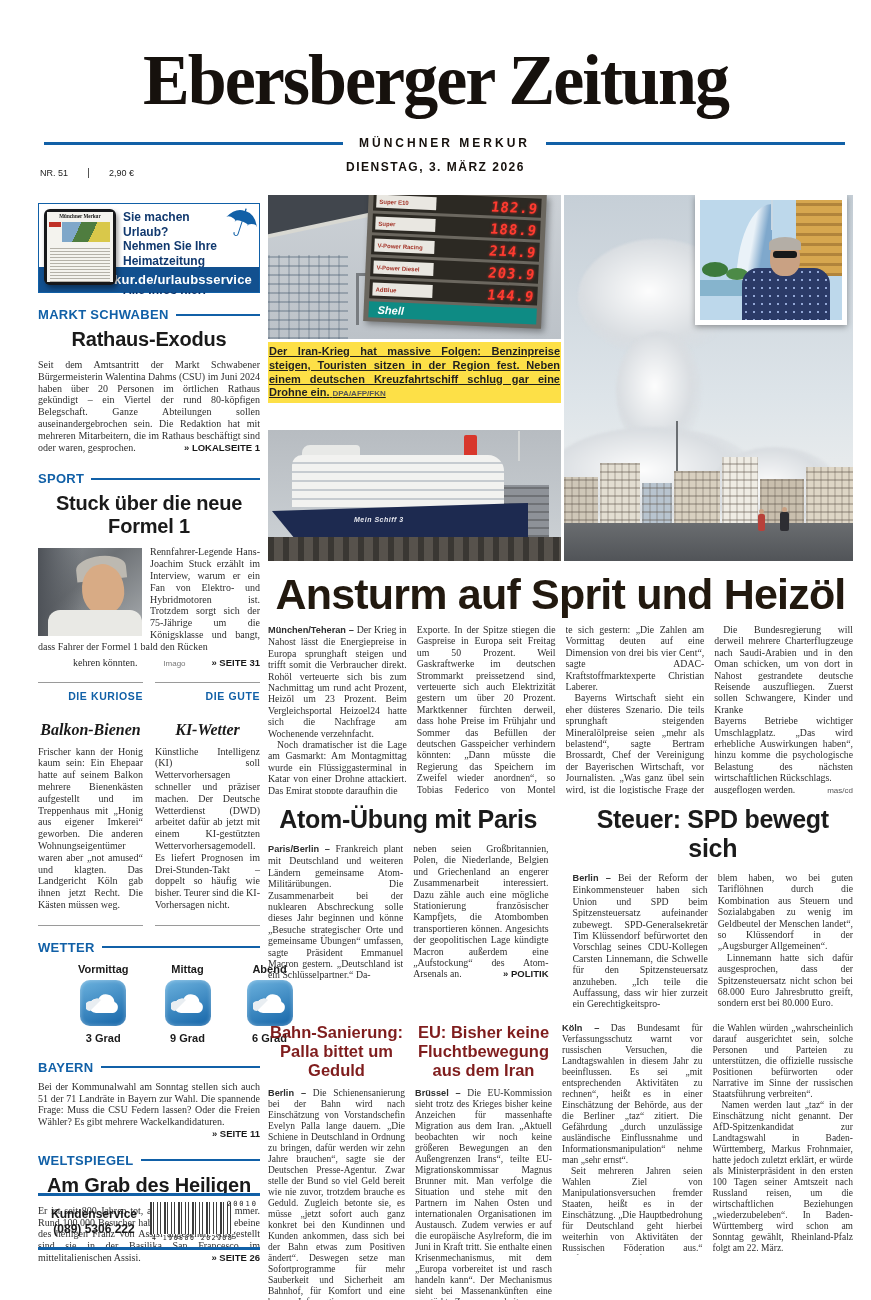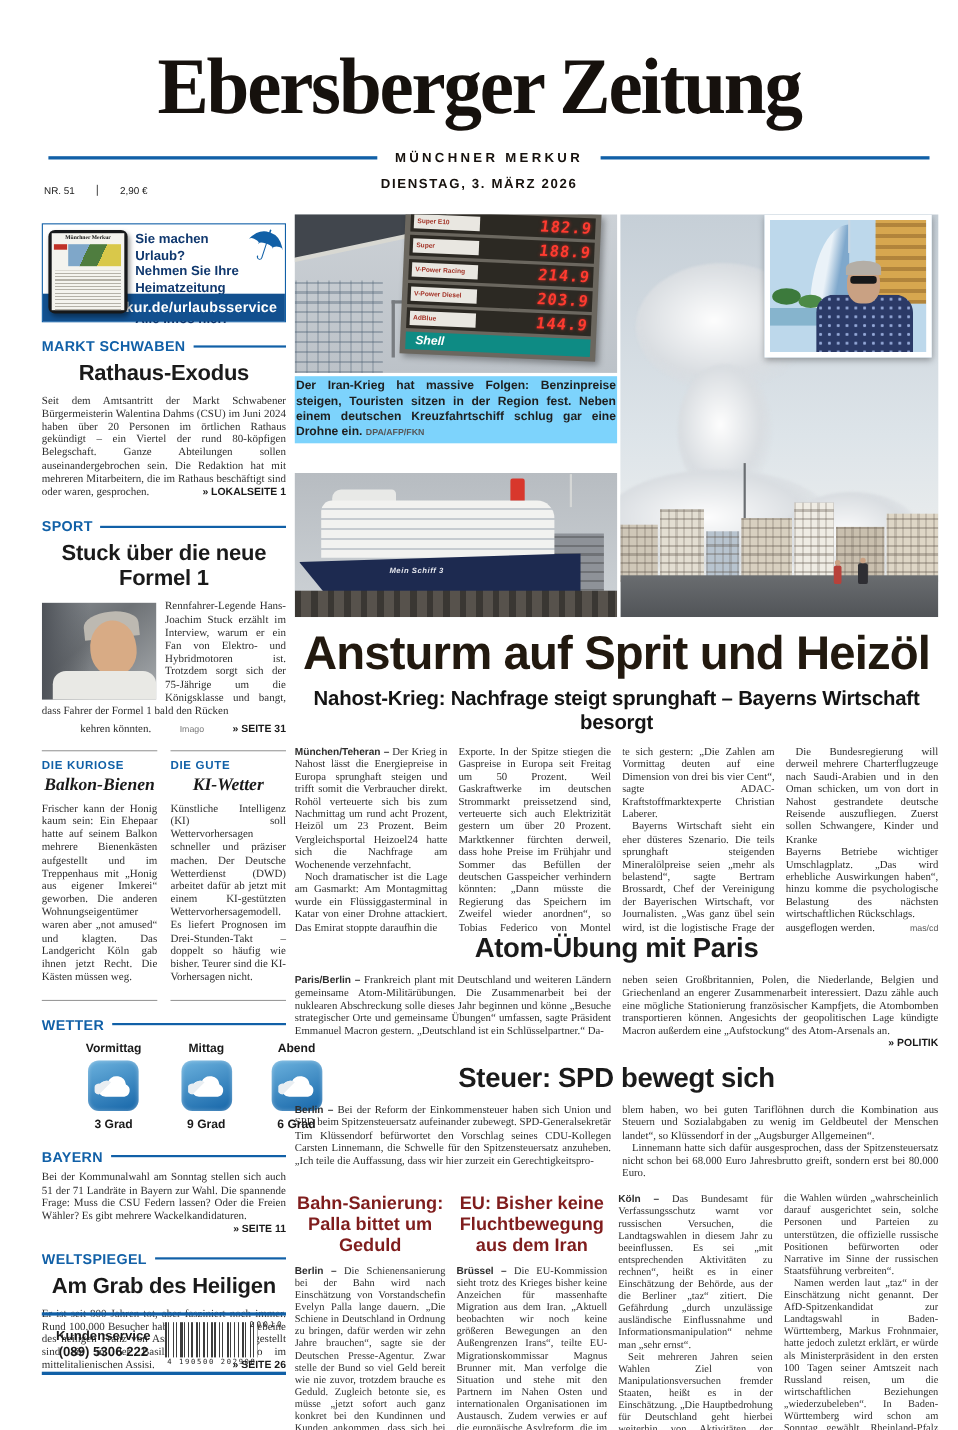--- a/index.html
+++ b/index.html
@@ -33,21 +33,21 @@
   .sect{margin-bottom:14px;overflow:hidden;}
   .sport-photo{float:left;width:104px;height:88px;margin:2px 8px 2px 0;position:relative;overflow:hidden;background:linear-gradient(140deg,#8a8f94 0%,#6d7175 40%,#a9adb0 100%);}
   .sp-shadow{position:absolute;left:0;top:0;width:44px;height:100%;background:linear-gradient(90deg,#4e5258,rgba(80,84,90,0));}
   .sp-hair{position:absolute;right:16px;top:8px;width:50px;height:24px;background:#bdb9b1;border-radius:50% 50% 0 0;transform:rotate(-6deg);}
   .sp-face{position:absolute;right:18px;top:16px;width:42px;height:50px;background:#d8ab85;border-radius:50% 50% 45% 45%;transform:rotate(-6deg);}
   .sp-suit{position:absolute;left:10px;bottom:-6px;width:94px;height:32px;background:#e9e9e5;border-radius:12px 12px 0 0;}
   .sport-foot{display:flex;justify-content:space-between;align-items:baseline;font-size:10px;gap:6px;padding-left:35px;}
   .credit{font:8px "Liberation Sans",sans-serif;color:#777;}
   .duo{display:flex;gap:12px;margin:12px 0 14px;}
   .duo-col{flex:1;border-top:1px solid #9a9a9a;border-bottom:1px solid #9a9a9a;padding:7px 0 10px;}
-  .duo-lbl{font:bold 10.5px "Liberation Sans",sans-serif;color:#1160a7;text-align:left;letter-spacing:.6px;margin-bottom:3px;}
+  .duo-lbl{font:bold 10.5px "Liberation Sans",sans-serif;color:#1160a7;text-align:right;letter-spacing:.6px;margin-bottom:19px;}
   .duo-h{font:bold italic 16px "Liberation Serif",serif;text-align:center;margin:0 0 7px;color:#1a1a1a;}
   .wx-row{display:flex;justify-content:space-between;padding:2px 4px 0;margin-bottom:16px;}
   .wx{text-align:center;width:66px;margin-left:36px;}
   .wx-name{font:bold 11px "Liberation Sans",sans-serif;margin-bottom:5px;color:#1a1a1a;}
   .wx-icon{width:46px;height:46px;margin:0 auto;border-radius:10px;background:linear-gradient(160deg,#6cb2de,#1565a8);display:flex;align-items:center;justify-content:center;box-shadow:inset 0 0 4px rgba(255,255,255,.4);}
   .wx-temp{font:bold 11px "Liberation Sans",sans-serif;margin-top:6px;color:#1a1a1a;}
   .service{position:absolute;left:0;right:0;bottom:0;border-top:3px solid #1160a7;border-bottom:3px solid #1160a7;display:flex;align-items:center;justify-content:space-between;height:57px;box-sizing:border-box;padding:4px 0;}
   .svc-txt{font:bold 12px/15px "Liberation Sans",sans-serif;text-align:center;flex:1;color:#1a1a1a;}
   .bcode{position:relative;width:110px;height:44px;flex:none;}
   .bars{position:absolute;left:0;top:2px;width:84px;height:32px;background:repeating-linear-gradient(90deg,#3c3c3c 0 2px,#fff 2px 3px,#3c3c3c 3px 4px,#fff 4px 7px,#3c3c3c 7px 8px,#fff 8px 10px,#3c3c3c 10px 11px,#fff 11px 14px);}
@@ -60,21 +60,21 @@
   .photo-gas{position:relative;height:144px;background:linear-gradient(#ccd1d6,#bcc2c8);overflow:hidden;}
   .canopy{position:absolute;left:-36px;top:-46px;width:170px;height:74px;background:#41464d;transform:rotate(-12deg);box-shadow:0 4px 0 #d8d8d2;}
   .gbldg{position:absolute;left:0;bottom:0;width:80px;height:84px;background:linear-gradient(#b6c3cf,#9fb0bf);background-image:repeating-linear-gradient(0deg,rgba(70,90,110,.35) 0 2px,transparent 2px 9px),repeating-linear-gradient(90deg,rgba(70,90,110,.25) 0 2px,transparent 2px 10px);}
   .lamp{position:absolute;left:88px;bottom:14px;width:3px;height:52px;background:#787c80;}
   .lamp::before{content:"";position:absolute;left:0;top:0;width:16px;height:3px;background:#787c80;}
   .fuel-sign{position:absolute;left:98px;top:-4px;width:178px;transform:rotate(2.5deg);background:#6b675f;padding:4px 5px;box-sizing:border-box;box-shadow:3px 3px 6px rgba(0,0,0,.35);}
   .f-row{display:flex;align-items:center;height:19px;background:#2c2923;margin-bottom:3px;padding:2px 3px;box-sizing:border-box;}
   .f-lbl{width:60px;height:13px;background:#e9e7e1;color:#a33327;font:bold 6px "Liberation Sans",sans-serif;display:flex;align-items:center;padding-left:3px;box-sizing:border-box;overflow:hidden;white-space:nowrap;}
   .f-val{flex:1;text-align:right;font:bold 14px "DejaVu Sans Mono",monospace;color:#ff3b30;transform:skewX(-6deg);letter-spacing:1px;text-shadow:0 0 3px rgba(255,50,40,.7);}
   .f-brand{height:16px;background:#0e8b84;color:#fff;font:bold italic 11px "Liberation Sans",sans-serif;display:flex;align-items:center;padding-left:9px;}
-  .caption{margin:3px 0;background:#7dd3fc;font:600 11px/13.8px "Liberation Sans",sans-serif;color:#1f1f1f;text-align:justify;padding:3px 1px;}
+  .caption{margin:3px 0;background:#fde047;font:600 11px/13.8px "Liberation Sans",sans-serif;color:#1f1f1f;text-align:justify;padding:3px 1px;text-decoration:underline;}
   .pcredit{font:bold 8px "Liberation Sans",sans-serif;color:#555;white-space:nowrap;}
   .photo-ship{position:absolute;left:0;right:0;bottom:0;height:131px;background:linear-gradient(#b7bcc1,#ced3d7);overflow:hidden;}
   .pier-bldg{position:absolute;right:12px;bottom:24px;width:60px;height:52px;background:#8e9298;background-image:repeating-linear-gradient(0deg,rgba(40,40,40,.3) 0 2px,transparent 2px 8px);}
   .pier-bldg2{position:absolute;right:76px;bottom:24px;width:34px;height:40px;background:#aeb2b6;}
   .superstr{position:absolute;left:24px;bottom:54px;width:212px;height:52px;background:repeating-linear-gradient(#f2f2f0 0 7px,#c6cbd0 7px 9px);border-radius:10px 16px 0 0;}
   .bridge{position:absolute;left:34px;bottom:104px;width:58px;height:12px;background:#e8e9e7;border-radius:8px 4px 0 0;}
   .funnel{position:absolute;left:196px;bottom:106px;width:13px;height:20px;background:#d8372c;border-radius:2px 2px 0 0;}
   .mast{position:absolute;left:250px;bottom:100px;width:2px;height:30px;background:#d5d7d6;}
   .hull{position:absolute;left:4px;bottom:22px;width:256px;height:36px;background:#1d2a50;clip-path:polygon(0 22%,100% 0,100% 100%,9% 100%);}
   .shipname{position:absolute;left:86px;bottom:38px;color:#e6e8ef;font:bold italic 7px "Liberation Sans",sans-serif;letter-spacing:.5px;z-index:2;}
@@ -118,21 +118,21 @@
   .lead-h{font:bold 43px "Liberation Sans",sans-serif;letter-spacing:-.8px;text-align:center;color:#22190f;margin:9px 0 5px;}
   .lead-sub{font:bold 18.5px "Liberation Sans",sans-serif;text-align:center;margin:0 0 10px;color:#141414;letter-spacing:-.2px;}
   .cols4,.cols2{display:flex;gap:10px;}
   .col{flex:1;min-width:0;max-height:170px;overflow:hidden;}
   .col2{flex:1;min-width:0;max-height:142px;overflow:hidden;}
   .mbody{font-size:9.8px;line-height:11.4px;text-align:justify;color:#2e2e2e;margin:0;hyphens:auto;}
   .ind{text-indent:9px;}
   .dl{font-family:"Liberation Sans",sans-serif;font-weight:bold;font-size:9.2px;}
   .sign{font:8px "Liberation Sans",sans-serif;color:#555;}
   .endrow{display:flex;justify-content:space-between;align-items:baseline;font-size:9.8px;}
-  .duo-main{display:flex;gap:12px;flex-direction:column;}
+  .duo-main{display:flex;gap:24px;margin-top:11px;}
   .half{flex:1;min-width:0;}
   .half-h{font:bold 25px "Liberation Sans",sans-serif;text-align:center;margin:0 0 9px;color:#1b1b1b;letter-spacing:-.3px;}
   .bottomrow{display:flex;gap:10px;margin-top:13px;}
   .bcol{width:137px;flex:none;}
   .bcol-h{font:bold 16.5px/19px "Liberation Sans",sans-serif;text-align:center;margin:0 0 8px;min-height:57px;color:#7f1d1d;}
   .bdouble{flex:1;min-width:0;}
   .bdouble-h{font:bold 23px/26px "Liberation Sans",sans-serif;text-align:center;margin:3px 0 9px;min-height:52px;color:#1b1b1b;}
   .bbody{max-height:232px;overflow:hidden;}
   .bbody .mbody{font-size:9.5px;line-height:11px;}
 </style>
@@ -379,21 +379,20 @@
           <div class="man-shirt"></div>
           <div class="man-head"></div>
           <div class="man-hair"></div>
           <div class="man-glasses"></div>
         </div>
       </div>
     </div>
 
     <article>
       <h1 class="lead-h">Ansturm auf Sprit und Heizöl</h1>
-      <div class="lead-sub">Nahost-Krieg: Nachfrage steigt sprunghaft – Bayerns Wirtschaft besorgt</div>
       <div class="cols4">
         <div class="col">
           <p class="mbody"><span class="dl">München/Teheran –</span> <span>Der Krieg in Nahost lässt die Energiepreise in Europa sprunghaft steigen und trifft somit die Verbraucher direkt. Rohöl verteuerte sich bis zum Nachmittag um rund acht Prozent, Heizöl um 23 Prozent. Beim Vergleichsportal Heizoel24 hatte sich die Nachfrage am Wochenende verzehnfacht.</span></p>
           <p class="mbody ind">Noch dramatischer ist die Lage am Gasmarkt: Am Montagmittag wurde ein Flüssiggasterminal in Katar von einer Drohne attackiert. Das Emirat stoppte daraufhin die</p>
         </div>
         <div class="col">
           <p class="mbody">Exporte. In der Spitze stiegen die Gaspreise in Europa seit Freitag um 50 Prozent. Weil Gaskraftwerke im deutschen Strommarkt preissetzend sind, verteuerte sich auch Elektrizität gestern um über 20 Prozent. Marktkenner fürchten derweil, dass hohe Preise im Frühjahr und Sommer das Befüllen der deutschen Gasspeicher verhindern könnten: „Dann müsste die Regierung das Speichern im Zweifel wieder anordnen“, so Tobias Federico von Montel Analytics. Auch Sprit verteuer-</p>
         </div>
         <div class="col">
           <p class="mbody">te sich gestern: „Die Zahlen am Vormittag deuten auf eine Dimension von drei bis vier Cent“, sagte ADAC-Kraftstoffmarktexperte Christian Laberer.</p>

